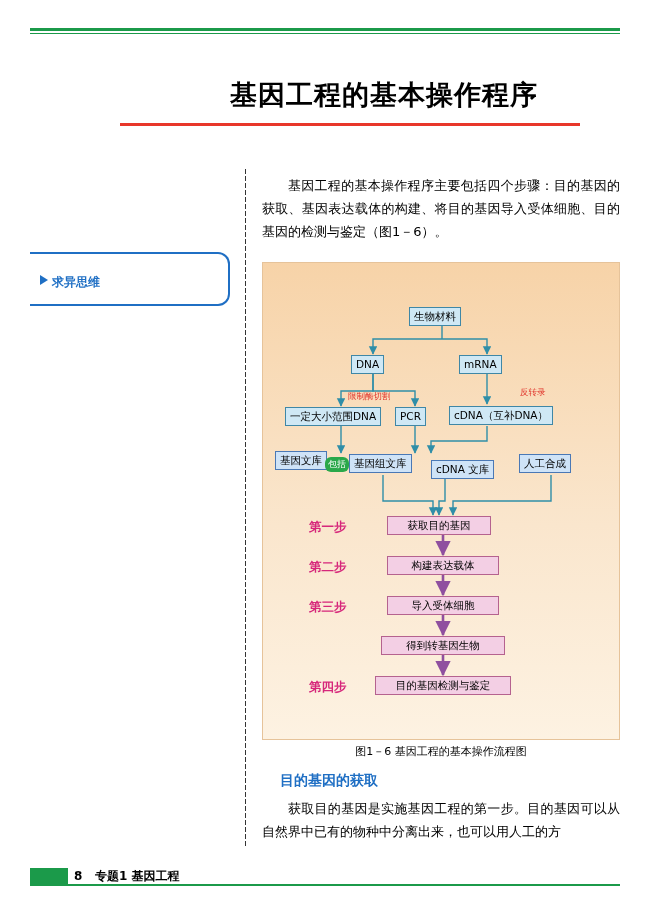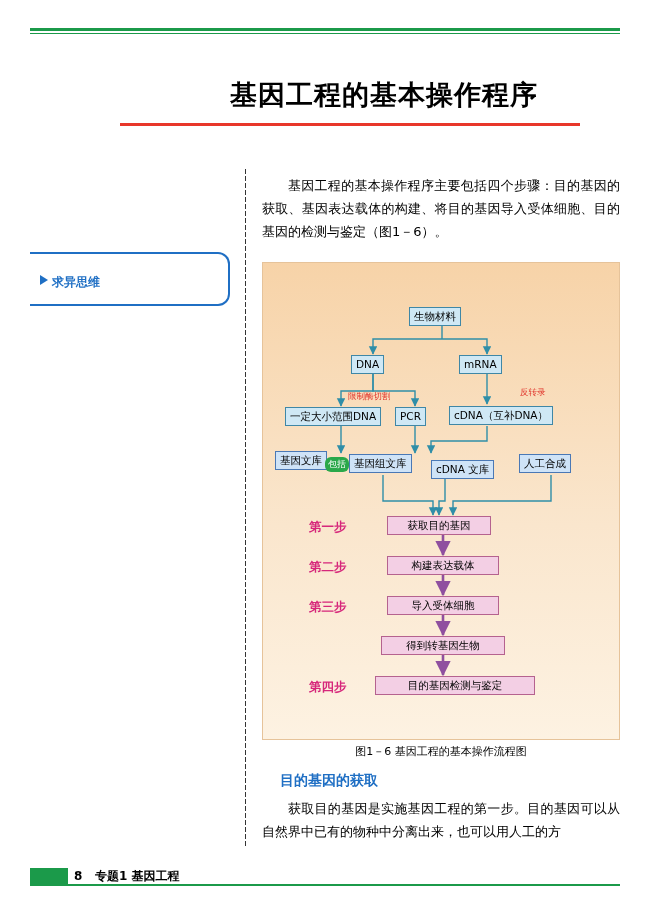--- a/index.html
+++ b/index.html
@@ -236,21 +236,21 @@
 
   <div class="node blue2" style="left:12px; top:188px;">基因文库</div>
   <div class="node blue2" style="left:86px; top:191px;">基因组文库</div>
   <div class="node blue2" style="left:168px; top:197px;">cDNA 文库</div>
   <div class="node blue2" style="left:256px; top:191px;">人工合成</div>
 
   <div class="node pink" style="left:124px; top:253px; width:104px;">获取目的基因</div>
   <div class="node pink" style="left:124px; top:293px; width:112px;">构建表达载体</div>
   <div class="node pink" style="left:124px; top:333px; width:112px;">导入受体细胞</div>
   <div class="node pink" style="left:118px; top:373px; width:124px;">得到转基因生物</div>
-  <div class="node pink" style="left:112px; top:413px; width:160px;">目的基因检测与鉴定</div>
+  <div class="node pink" style="left:112px; top:413px; width:136px;">目的基因检测与鉴定</div>
 
   <div class="redlab" style="left:228px; top:124px;">反转录</div>
   <div class="redlab" style="left:56px; top:128px;">限制酶切割</div>
   <div class="greenlab" style="left:62px; top:194px;border-radius:6px;">包括</div>
 
   <div class="steplab" style="left:46px; top:256px;">第一步</div>
   <div class="steplab" style="left:46px; top:296px;">第二步</div>
   <div class="steplab" style="left:46px; top:336px;">第三步</div>
   <div class="steplab" style="left:46px; top:416px;">第四步</div>
 </div>

